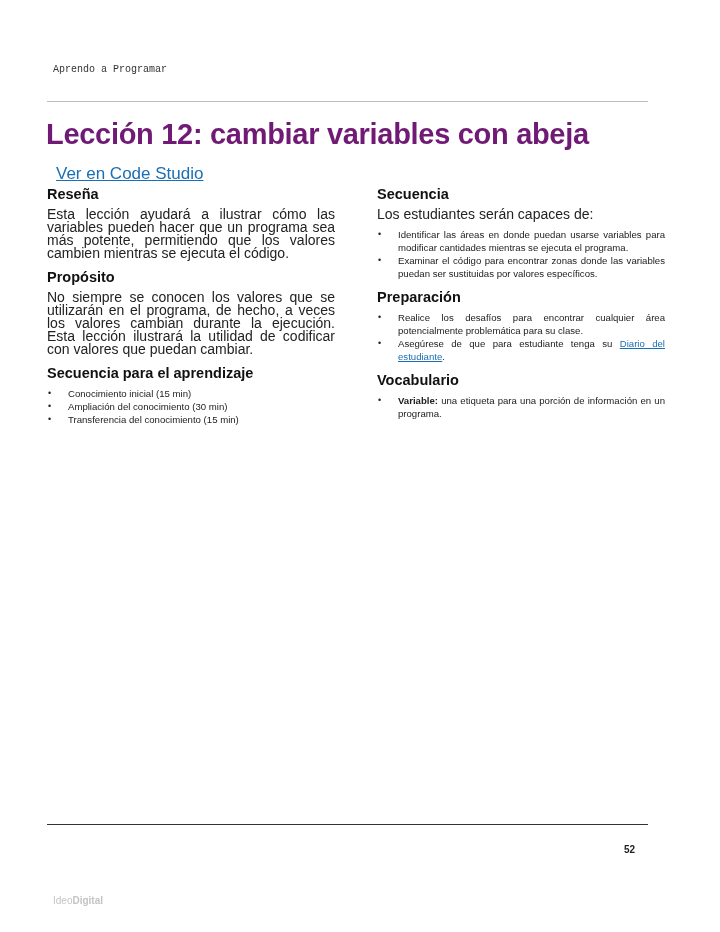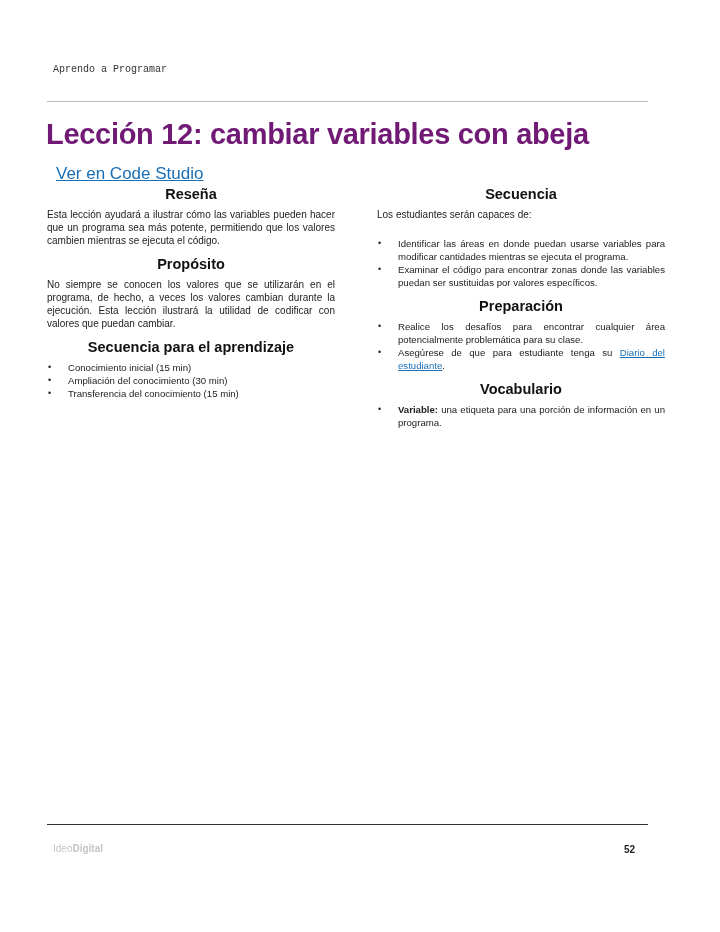--- a/index.html
+++ b/index.html
@@ -4,30 +4,30 @@
   <style>
     html, body { margin:0; padding:0; background:#ffffff; }
     body { width:720px; height:932px; position:relative; font-family:"Liberation Sans", sans-serif; color:#1a1a1a; overflow:hidden; }
     .running-head { position:absolute; left:53px; top:64px; font-size:10px; color:#333;font-family:Liberation Mono, monospace; }
     .hr-top { position:absolute; left:47px; top:101px; width:601px; height:1px; background:#bdbdbd; }
     .title { position:absolute; left:46px; top:118px; font-size:29px; font-weight:bold; color:#701a75; letter-spacing:-0.3px; white-space:nowrap; }
     .code-link { position:absolute; left:56px; top:164px; font-size:17px; color:#1a6fb5; text-decoration:underline; cursor:pointer; }
     .col { position:absolute; top:186px; width:288px; }
     .col-left { left:47px; }
     .col-right { left:377px; }
-    h2 { font-size:14.5px; font-weight:bold; margin:0 0 6px 0; color:#111;text-align:center; }
-    p { font-size:10px; line-height:13px; margin:0; text-align:justify; color:#222; }
+    h2 { font-size:14.5px; font-weight:bold; margin:0 0 6px 0; color:#111; }
+    p { font-size:14px; line-height:13px; margin:0; text-align:justify; color:#222; }
     .section { margin-bottom:9px; }
     ul { list-style:none; margin:0; padding:0; }
     li { position:relative; padding-left:21px; font-size:9.6px; line-height:13px; text-align:justify; color:#222; }
     li .bullet { position:absolute; left:1px; top:0; font-size:9px; }
-    .intro { margin-bottom:16px; }
+    .intro { margin-bottom:7px; }
     a.inline-link { color:#1a6fb5; text-decoration:underline; }
     .hr-bottom { position:absolute; left:47px; top:824px; width:601px; height:1px; background:#333; }
-    .footer-brand { position:absolute; left:53px; top:843px; font-size:10px; color:#c4c4c4; }
+    .footer-brand { position:absolute; left:53px; top:895px; font-size:10px; color:#c4c4c4; }
     .footer-brand b { font-weight:bold; }
     .page-num { position:absolute; left:624px; top:844px; font-size:10px; font-weight:bold; color:#222; }
   </style>
 </head>
 <body>
 
 <div class="running-head">Aprendo a Programar</div>
 <div class="hr-top"></div>
 
 <div class="title">Lección 12: cambiar variables con abeja</div>

